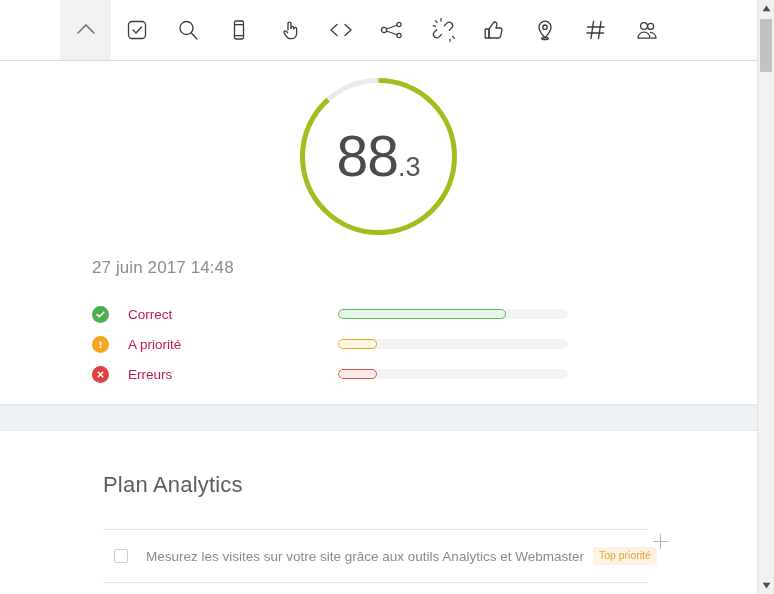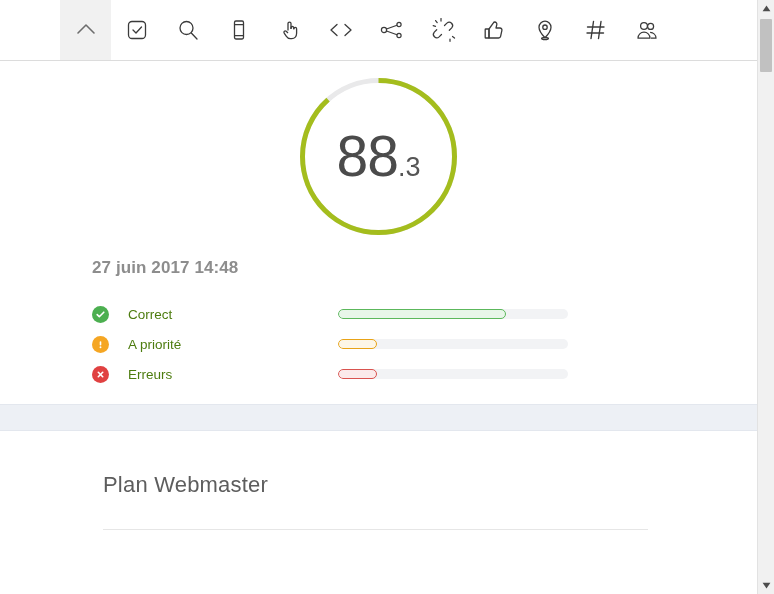--- a/index.html
+++ b/index.html
@@ -95,21 +95,21 @@
     letter-spacing: 0;
   }
 
   
   .summary {
     padding: 14px 0 0 92px;
   }
   .timestamp {
     font-size: 17px;
     color: #8d8d8d;
-    font-weight: 700;
+    font-weight: 400;
     letter-spacing: 0.1px;
     margin-bottom: 21px;
   }
 
   .stat-row {
     display: flex;
     align-items: center;
     height: 30px;
     margin-bottom: 0px;
   }
@@ -118,21 +118,21 @@
     height: 17px;
     border-radius: 50%;
     flex: 0 0 17px;
     display: flex;
     align-items: center;
     justify-content: center;
   }
   .stat-icon svg { display:block; }
   .stat-name {
     font-size: 13.5px;
-    color: #4d7c0f;
+    color: #be185d;
     margin-left: 19px;
     width: 210px;
     white-space: nowrap;
   }
   .bar-track {
     width: 230px;
     height: 10px;
     border-radius: 5px;
     background: #f2f3f5;
     position: relative;
@@ -431,24 +431,35 @@
         <span class="stat-name">Erreurs</span>
         <span class="bar-track">
           <span class="bar-fill" style="width:17%;background:#fbeaea;border-color:#d9534f"></span>
         </span>
       </div>
     </div>
 
     <div class="band"></div>
 
     <div class="plan">
-      <div class="plan-title">Plan Webmaster</div>
+      <div class="plan-title">Plan Analytics</div>
 
       <div class="plan-list">
 
+        <div class="plan-item">
+          <span class="checkbox"></span>
+          <span class="item-text">Mesurez les visites sur votre site grâce aux outils Analytics et Webmaster</span>
+          <span class="badge">Top priorité</span>
+          <span class="plus top-edge">
+            <svg width="19" height="19" viewBox="0 0 19 19" fill="none" stroke="currentColor" stroke-width="1.1" stroke-linecap="round">
+                <line x1="9.5" y1="2.5" x2="9.5" y2="16.5"></line>
+                <line x1="2.5" y1="9.5" x2="16.5" y2="9.5"></line>
+              </svg>
+          </span>
+        </div>
 
         <div class="plan-item">
           
           
           
         </div>
 
       </div>
     </div>
 

